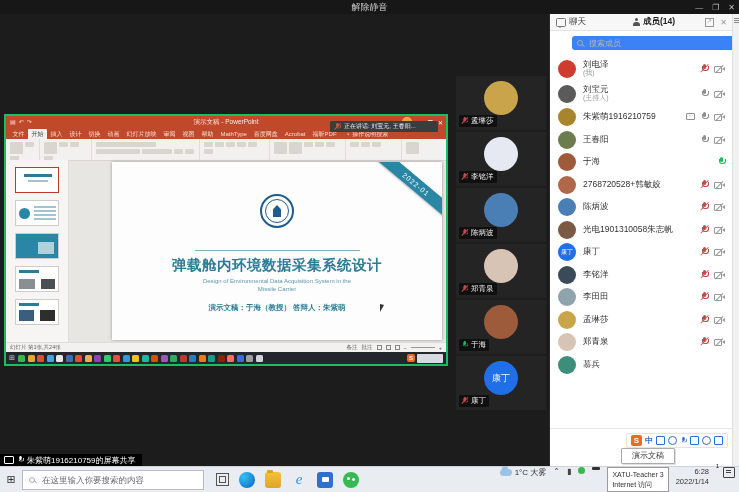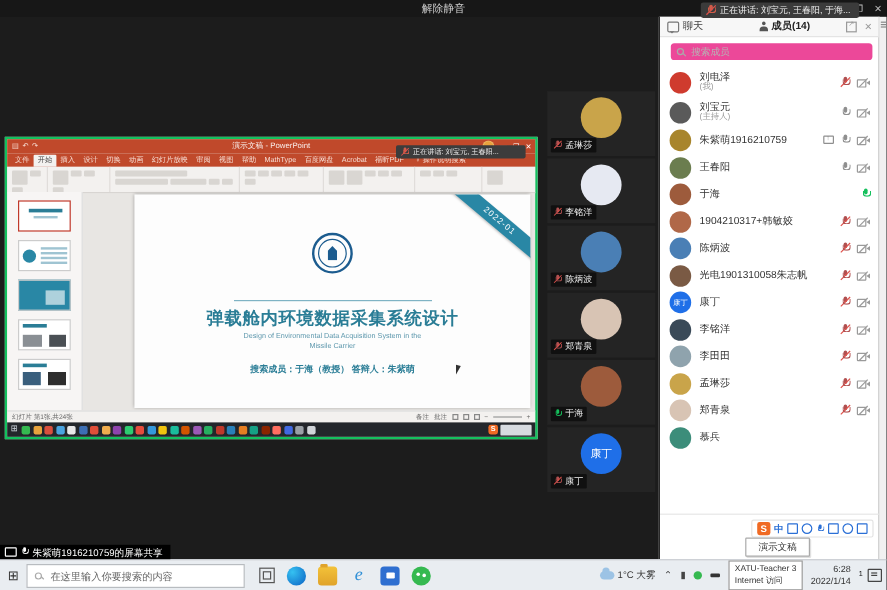--- a/index.html
+++ b/index.html
@@ -97,21 +97,21 @@
   .tab-item{display:flex;align-items:center;gap:3px;font-size:8.5px;color:#444;padding:0 6px;}
   .tab-item.active{font-weight:bold;color:#222;}
   .chat-glyph{width:8px;height:7px;border:1px solid #777;border-radius:1.5px;position:relative;}
   .chat-glyph::after{content:"";position:absolute;left:1px;bottom:-2.5px;border-left:2px solid transparent;border-right:2px solid transparent;border-top:2.5px solid #777;}
   .person-glyph{width:8px;height:8px;position:relative;}
   .person-glyph::before{content:"";position:absolute;left:2.5px;top:0;width:3px;height:3px;border-radius:50%;background:#555;}
   .person-glyph::after{content:"";position:absolute;left:.5px;top:3.5px;width:7px;height:4px;border-radius:3px 3px 0 0;background:#555;}
   .side-tab-ctrls{margin-left:auto;display:flex;gap:6px;align-items:center;padding-right:6px;color:#999;font-size:8px;}
   .popout-glyph{width:7px;height:7px;border:1px solid #999;position:relative;}
   .popout-glyph::after{content:"↗";position:absolute;left:0.5px;top:-1.5px;font-size:6px;color:#999;}
-  .search-wrap{position:absolute;left:9px;top:22px;width:168px;height:14px;background:#ec4899;border-radius:3px;display:flex;align-items:center;gap:4px;padding:0 5px;box-sizing:border-box;}
+  .search-wrap{position:absolute;left:22px;top:22px;width:168px;height:14px;background:#3b82f6;border-radius:3px;display:flex;align-items:center;gap:4px;padding:0 5px;box-sizing:border-box;}
   .mag{width:6px;height:6px;position:relative;flex:0 0 auto;}
   .mag::before{content:"";position:absolute;left:0;top:0;width:4px;height:4px;border:1px solid #aaa;border-radius:50%;}
   .mag::after{content:"";position:absolute;left:4.5px;top:4.5px;width:2.5px;height:1px;background:#aaa;transform:rotate(45deg);}
   .search-input{border:0;background:transparent;outline:none;font-size:8px;color:#333;width:140px;font-family:inherit;}
   .search-input::placeholder{color:#b5b5b5;}
   .member-list{position:absolute;left:0;top:42px;width:183px;}
   .mrow{display:flex;align-items:center;height:22.5px;padding:0 8px;box-sizing:border-box;gap:7px;}
   .mrow.two{height:25px;}
   .avatar{width:18px;height:18px;border-radius:50%;flex:0 0 auto;display:flex;align-items:center;justify-content:center;color:#fff;font-size:6px;}
   .mtext{display:flex;flex-direction:column;justify-content:center;line-height:1.15;min-width:0;}
@@ -144,21 +144,21 @@
   .tb-apps{display:flex;gap:10px;align-items:center;}
   .app-ico{width:16px;height:16px;border-radius:3px;display:flex;align-items:center;justify-content:center;color:#fff;font-size:10px;}
   .app-edge{border-radius:50%;background:radial-gradient(circle at 30% 30%,#35c1f1,#0b62c4);}
   .app-folder{background:linear-gradient(#f3c239,#e0a32a);position:relative;}
   .app-folder::before{content:"";position:absolute;left:2px;top:-2px;width:6px;height:3px;background:#e0a32a;border-radius:1px 1px 0 0;}
   .app-ie{background:transparent;color:#2f8fd6;font-family:"Liberation Serif",serif;font-style:italic;font-size:15px;}
   .app-meet{background:#2f6fd0;}
   .app-meet::after{content:"";width:7px;height:5px;background:#fff;border-radius:1px;}
   .app-wechat{border-radius:50%;background:#35b950;position:relative;}
   .app-wechat::after{content:"";position:absolute;left:4px;top:5px;width:3px;height:3px;border-radius:50%;background:#fff;box-shadow:5px 1px 0 #fff;}
-  .tb-right{margin-left:auto;display:flex;align-items:center;gap:7px;padding-right:4px;}
+  .tb-right{margin-left:auto;display:flex;align-items:flex-start;gap:7px;padding-right:4px;}
   .weather{display:flex;align-items:center;gap:3px;font-size:8px;color:#333;}
   .cloud{width:12px;height:7px;background:#9cc3e5;border-radius:4px;position:relative;}
   .cloud::before{content:"";position:absolute;left:2px;top:-3px;width:6px;height:6px;border-radius:50%;background:#9cc3e5;}
   .tray-glyph{font-size:8px;color:#444;}
   .green-dot{width:7px;height:7px;border-radius:50%;background:#35b950;}
   .tray-dash{width:8px;height:3px;background:#333;border-radius:1px;}
   .net-tip{background:#fff;border:1px solid #9a9a9a;padding:2px 4px;line-height:1.3;}
   .net-tip div{font-size:7px;color:#333;white-space:nowrap;}
   .clock{text-align:right;line-height:1.3;}
   .clock div{font-size:7.5px;color:#333;}
@@ -172,26 +172,20 @@
 
 <div id="app">
 
   <div class="abs titlebar"></div>
   <div class="abs app-title">解除静音</div>
   <div class="abs win-ctrls">
     <span>—</span>
     <span>❐</span>
     <span>✕</span>
   </div>
-  <div class="abs speak-toast">
-    <span class="mic m-muted" style="color:#d05c4a">
-        <span class="slash"></span>
-      </span>
-    <span class="txt">正在讲话: 刘宝元, 王春阳, 于海...</span>
-  </div>
 
   <div class="abs share-box">
     <div class="abs ppt-titlebar">
       <div class="qat">
           <span>▤</span>
           <span>↶</span>
           <span>↷</span>
         </div>
       <div class="ppt-title">演示文稿 - PowerPoint</div>
       <div class="ppt-ctrls">
@@ -296,21 +290,21 @@
           <i class="c"></i>
         </div>
       </div>
     <div class="abs slide">
       <div class="slide-logo"></div>
       <div class="corner-ribbon">2022-01</div>
       <div class="slide-rule"></div>
       <div class="slide-title">弹载舱内环境数据采集系统设计</div>
       <div class="slide-sub" style="top:116px">Design of Environmental Data Acquisition System in the</div>
       <div class="slide-sub" style="top:124px">Missile Carrier</div>
-      <div class="slide-by">搜索成员：于海（教授）    答辩人：朱紫萌</div>
+      <div class="slide-by">演示文稿：于海（教授）    答辩人：朱紫萌</div>
       <div class="cursor"></div>
     </div>
     <div class="abs ppt-status">
       <span class="lft">幻灯片 第1张,共24张</span>
       <span class="rgt">
         <span>备注</span>
         <span>批注</span>
         <span class="vbox"></span>
         <span class="vbox"></span>
         <span class="vbox"></span>
@@ -498,21 +492,21 @@
           </span>
           <span class="micons">
 
             <span class="mic m-on"></span>
 
           </span>
         </div>
         <div class="mrow">
           <span class="avatar" style="background: rgb(176, 104, 72);"></span>
           <span class="mtext">
-            <span class="mname">1904210317+韩敏姣</span>
+            <span class="mname">2768720528+韩敏姣</span>
 
           </span>
           <span class="micons">
 
             <span class="mic m-muted">
               <span class="slash"></span>
             </span>
             <span class="camoff">
               <span class="slash"></span>
             </span>

